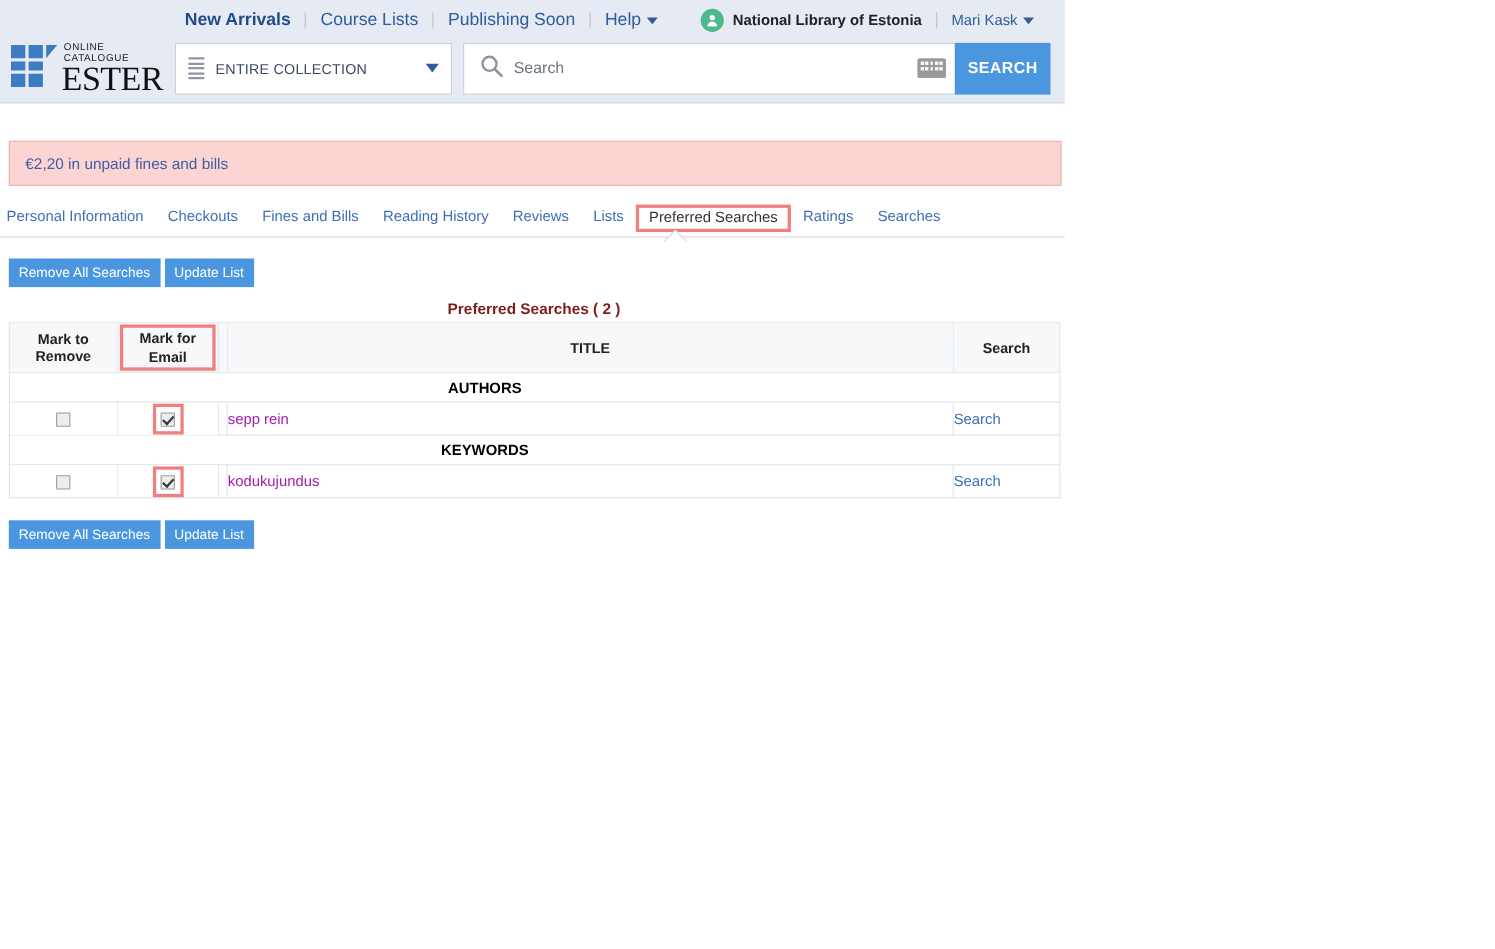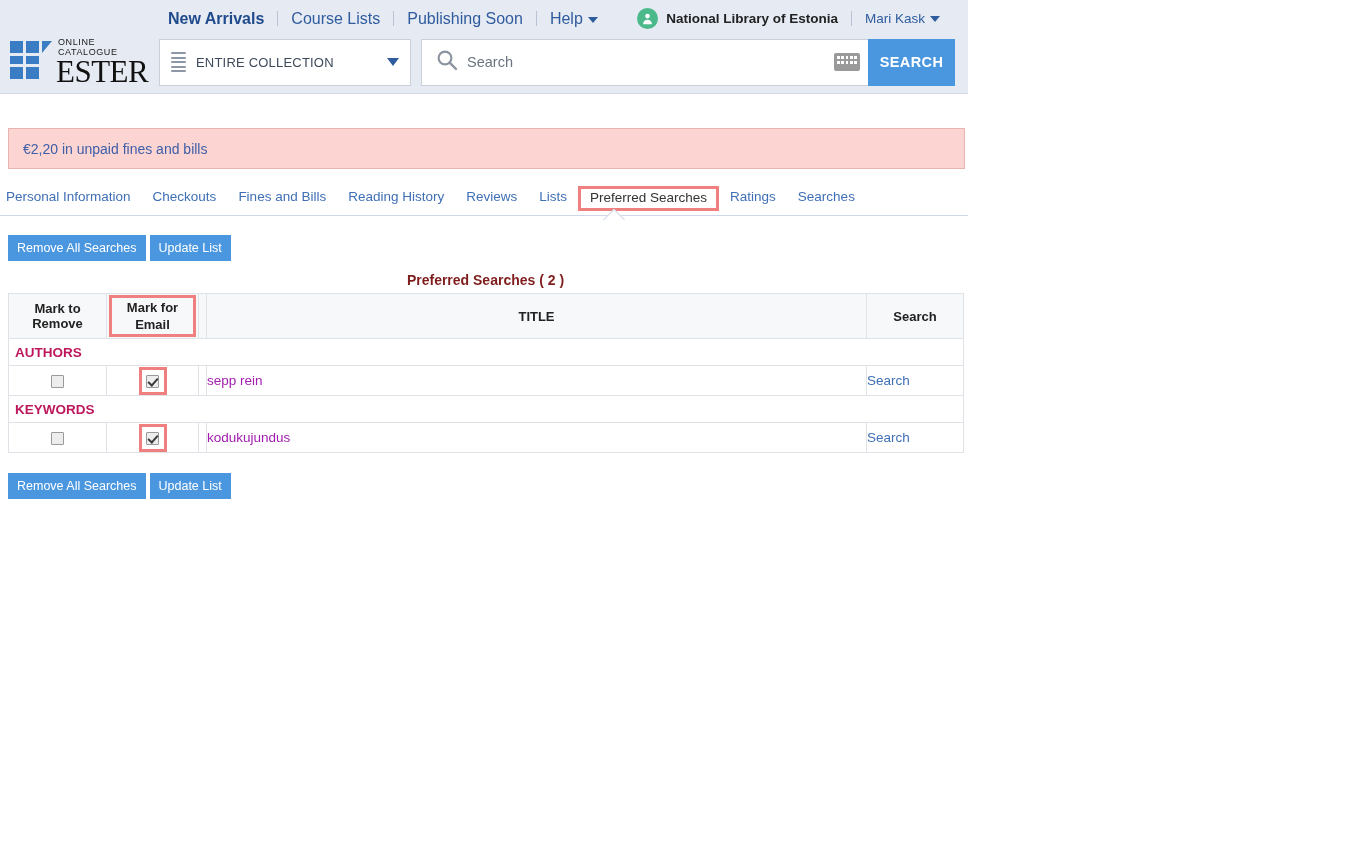--- a/index.html
+++ b/index.html
@@ -357,24 +357,25 @@
     justify-content: center;
     line-height: 17px;
     background: #f7f8fa;
   }
 
   tr.group td {
     background: #fff;
     height: 27px;
     font-weight: bold;
     font-size: 13.5px;
-    color: #be185d;
+    color: #000000;
     padding: 2px 0 2px 6px;
     border-left: none;
     border-right: none;
+    text-align: center;
   }
   tr.group td.group-cell { border-left: 1px solid #dfe3e8; }
   tr.group td.group-end  { border-right: 1px solid #dfe3e8; }
 
   tr.entry td { height: 30px; background: #fff; padding: 0; }
   td.cb-cell { text-align: center; vertical-align: middle; position: relative; }
   .cb {
     width: 13px; height: 13px;
     border: 1px solid #9a9a9a;
     background: #ededed;

